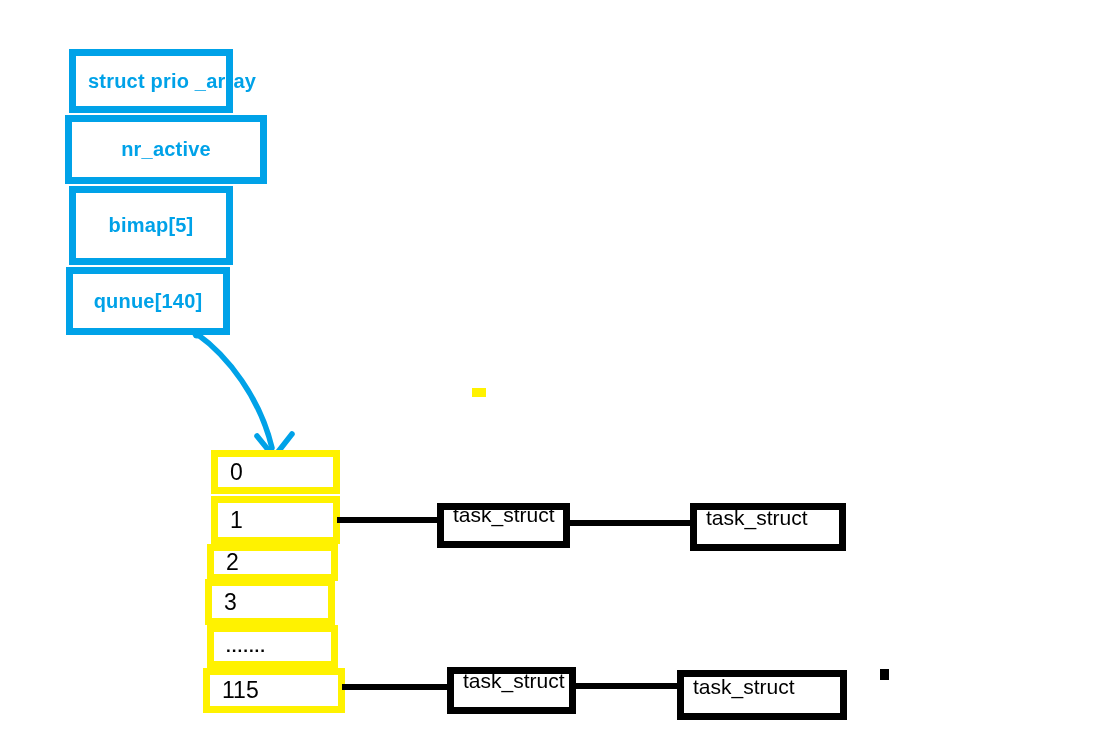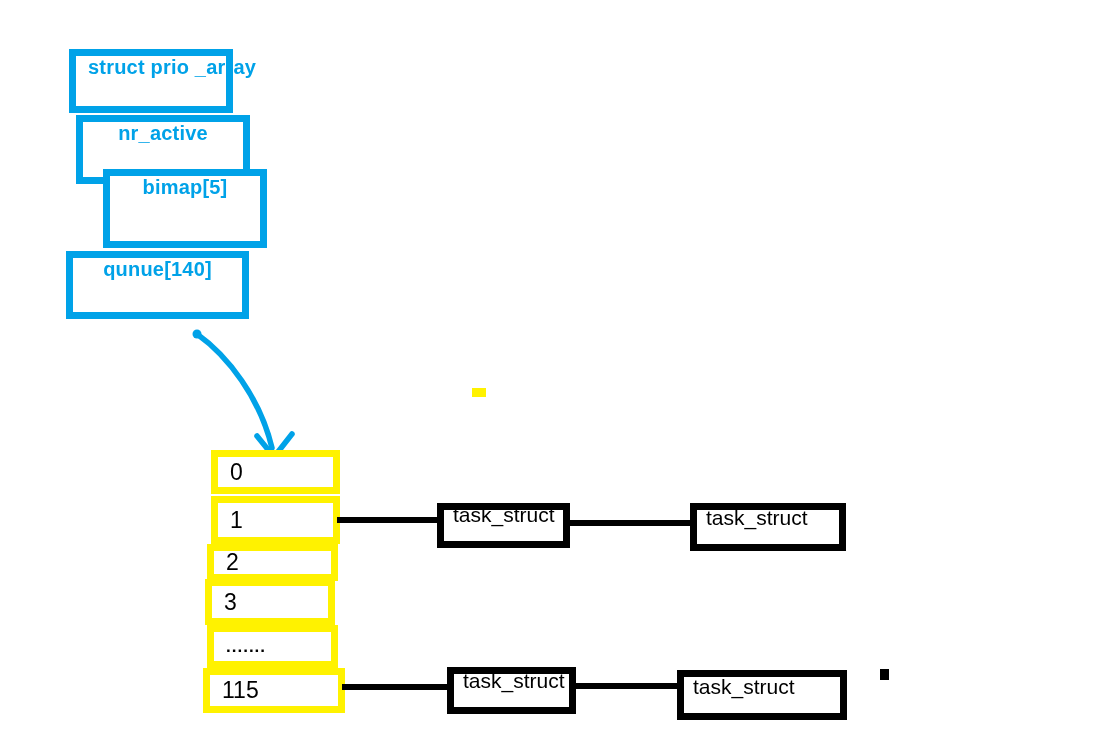--- a/index.html
+++ b/index.html
@@ -15,20 +15,21 @@
     background: #ffffff;
     overflow: hidden;
   }
   
   .struct-field {
     position: absolute;
     box-sizing: border-box;
     border: 7px solid #00a2e8;
     background: #ffffff;
     display: flex;
+    align-items: center;
     justify-content: center;
     color: #00a2e8;
     font-size: 20px;
     font-weight: 600;
     letter-spacing: 0.2px;
   }
   .struct-field.first {
     justify-content: flex-start;
     padding-left: 12px;
   }
@@ -84,27 +85,27 @@
 </style>
 </head>
 <body>
 
 <div class="canvas">
 
   <div>
     <div class="struct-field first" style="left:69px; top:49px; width:164px; height:64px;">
       <span class="lbl">struct prio _array</span>
     </div>
-    <div class="struct-field" style="left:76px; top:115px; width:174px; height:69px;">
+    <div class="struct-field" style="left:65px; top:115px; width:202px; height:69px;">
       <span class="lbl">nr_active</span>
     </div>
-    <div class="struct-field" style="left:69px; top:169px; width:164px; height:79px;margin-left:34px;">
+    <div class="struct-field" style="left:69px; top:186px; width:164px; height:79px;">
       <span class="lbl">bimap[5]</span>
     </div>
-    <div class="struct-field" style="left:66px; top:251px; width:183px; height:68px;">
+    <div class="struct-field" style="left:66px; top:267px; width:164px; height:68px;">
       <span class="lbl">qunue[140]</span>
     </div>
   </div>
 
   <svg class="arrow-layer" width="1112" height="746" viewBox="0 0 1112 746">
     <circle cx="197" cy="334" r="4.5" fill="#00a2e8"></circle>
     <path d="M 197 334 C 228 356, 260 398, 272 448" fill="none" stroke="#00a2e8" stroke-width="5.5" stroke-linecap="round"></path>
     <path d="M 257 436 L 274 457 L 292 434" fill="none" stroke="#00a2e8" stroke-width="5.5" stroke-linecap="round" stroke-linejoin="round"></path>
   </svg>
 

